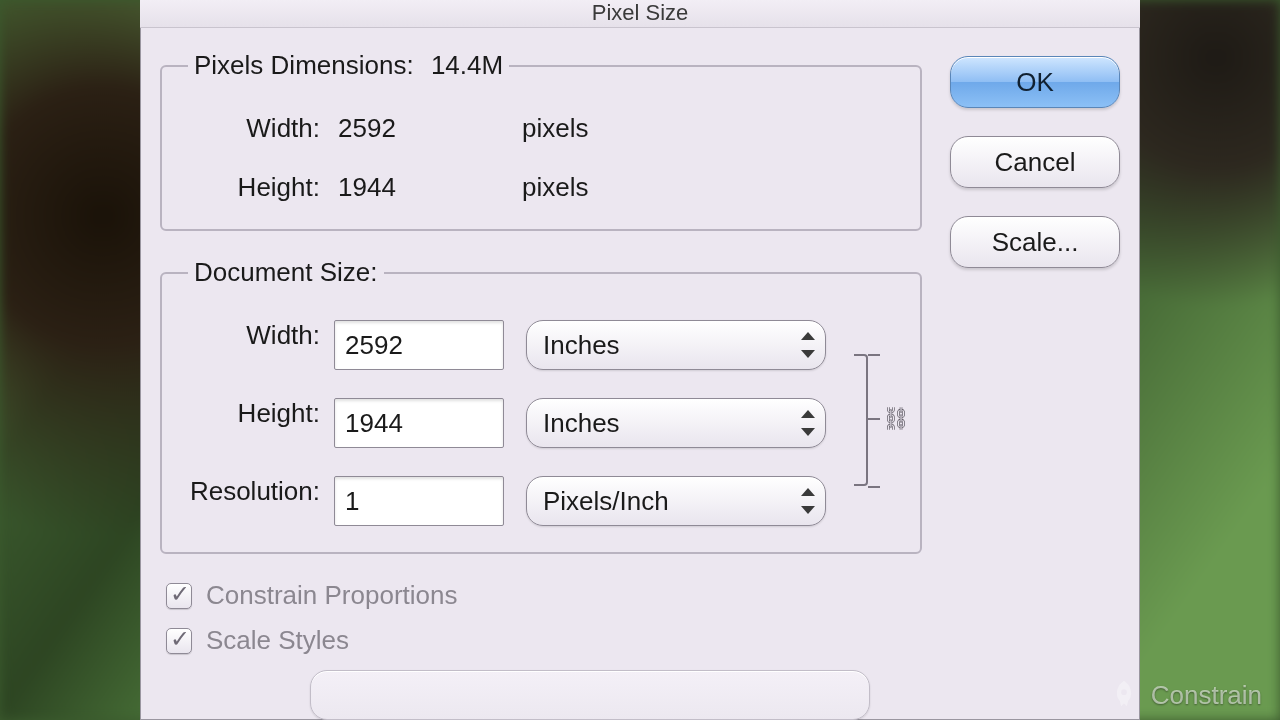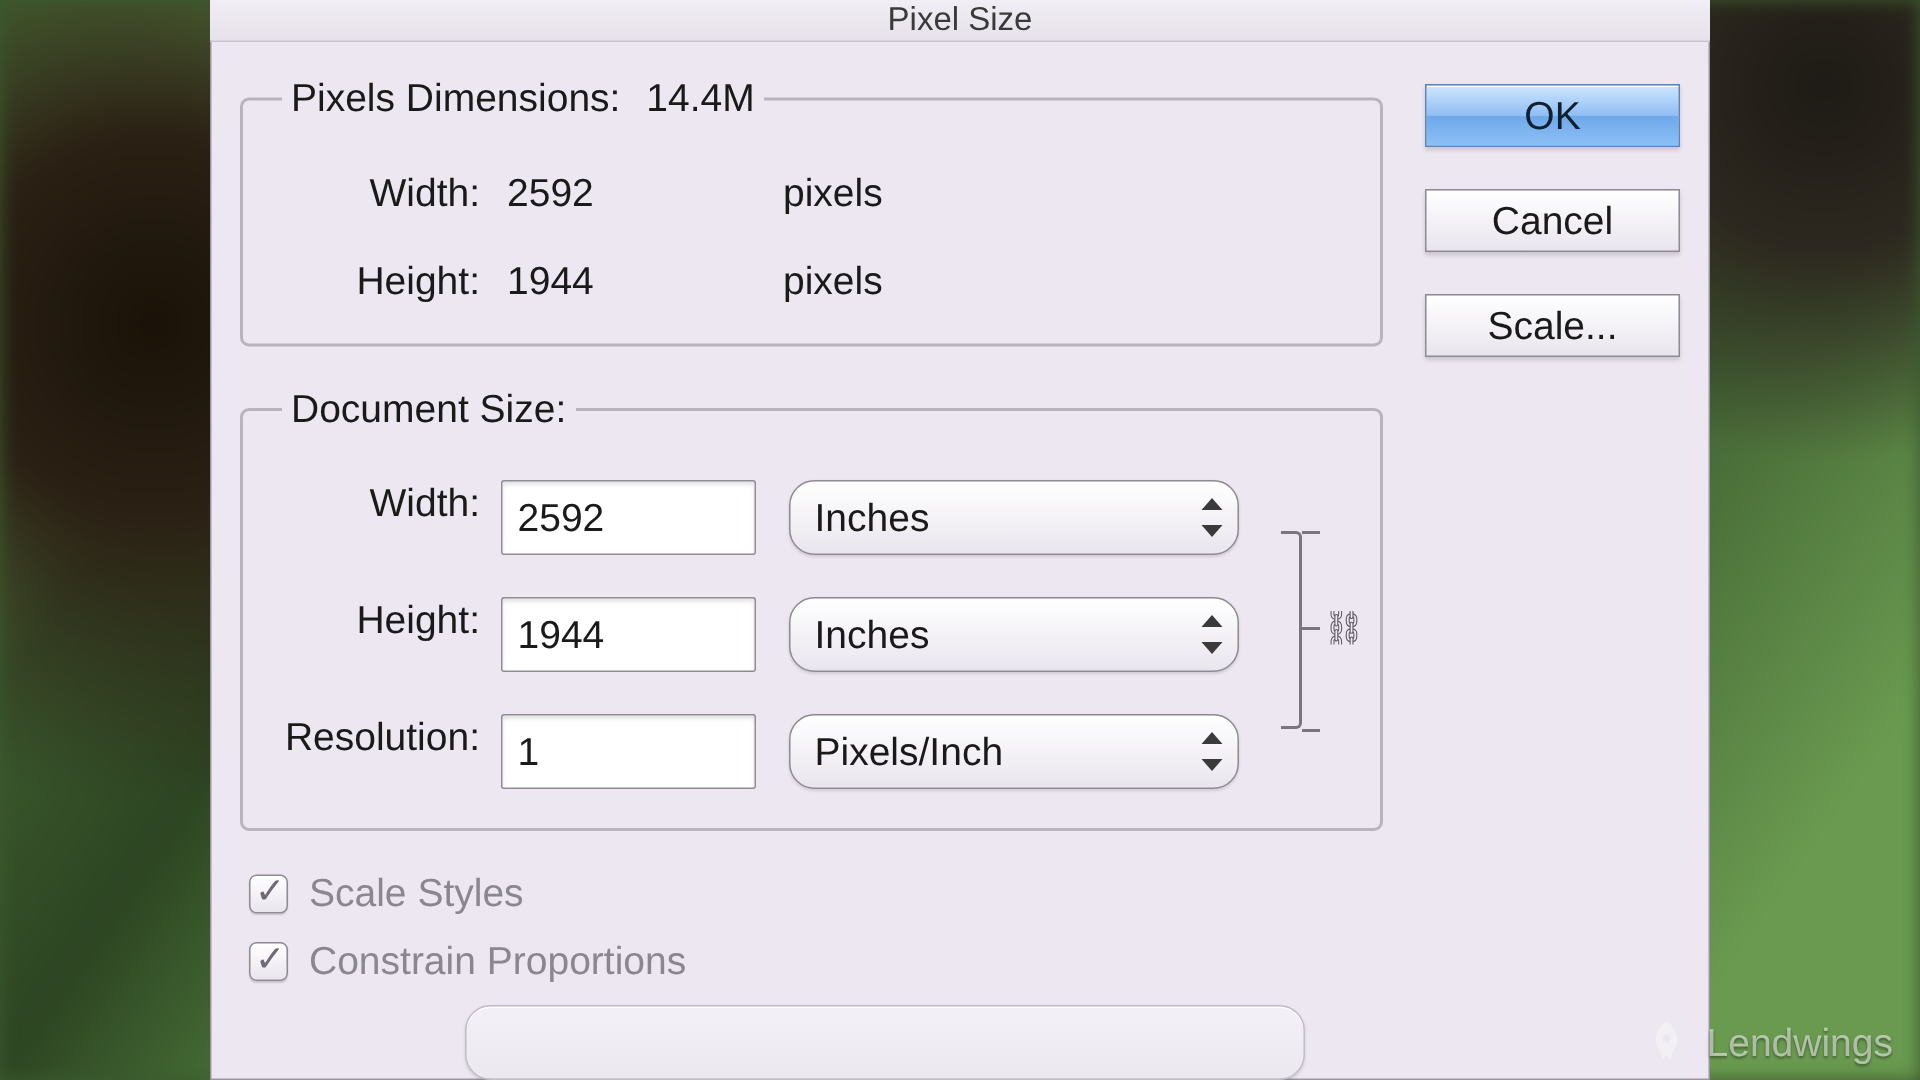--- a/index.html
+++ b/index.html
@@ -171,22 +171,22 @@
   .link-bracket .tick.bot { bottom: 8px; }
   .link-bracket .chain {
     position: absolute;
     left: 34px;
     top: 62px;
     font-size: 22px;
     color: #5b5760;
   }
 
   .btn {
-    height: 42px;
-    border-radius: 0;
+    height: 52px;
+    border-radius: 18px;
     border: 1.5px solid #8f8a96;
     font-size: 26px;
     color: #1a1a1a;
     background: linear-gradient(#ffffff, #e9e5ee);
     box-shadow: 0 1px 0 #fff inset, 0 2px 3px rgba(0,0,0,0.15);
     cursor: default;
     display: flex;
     align-items: center;
     justify-content: center;
   }
@@ -298,25 +298,25 @@
             <div class="tick top"></div>
             <div class="tick mid"></div>
             <div class="tick bot"></div>
             <span class="chain">⛓</span>
           </div>
         </div>
       </fieldset>
 
       <div class="check-row disabled">
         <div class="cbox checked"></div>
-        <span>Scale Styles</span>
+        <span>Constrain Proportions</span>
       </div>
       <div class="check-row disabled">
         <div class="cbox checked"></div>
-        <span>Constrain Proportions</span>
+        <span>Scale Styles</span>
       </div>
       <div class="resample-select-wrap">
         <div class="select wide disabled">
           
           
         </div>
       </div>
 
     </div>
 
@@ -325,14 +325,14 @@
       <div class="btn">Cancel</div>
       <div class="btn">Scale...</div>
     </div>
   </div>
 </div>
 
 <div class="watermark">
   <svg width="34" height="34" viewBox="0 0 24 24">
     <path fill="rgba(255,255,255,0.55)" d="M12 2c3 2 5 5 5 9 0 2-.7 3.8-2 5l-1 4-2-2-2 2-1-4c-1.3-1.2-2-3-2-5 0-4 2-7 5-9zm0 6a2 2 0 100 4 2 2 0 000-4z"></path>
   </svg>
-  <span>Lendwings</span>
+  <span>Constrain</span>
 </div>
 
 </body></html>

